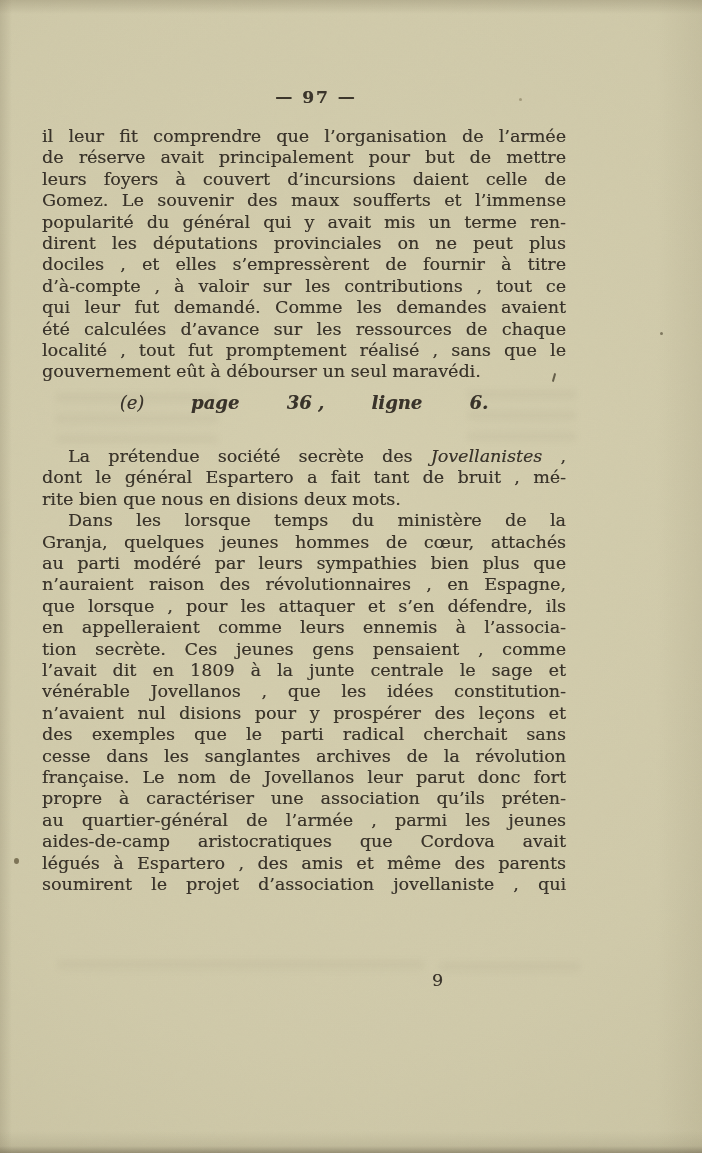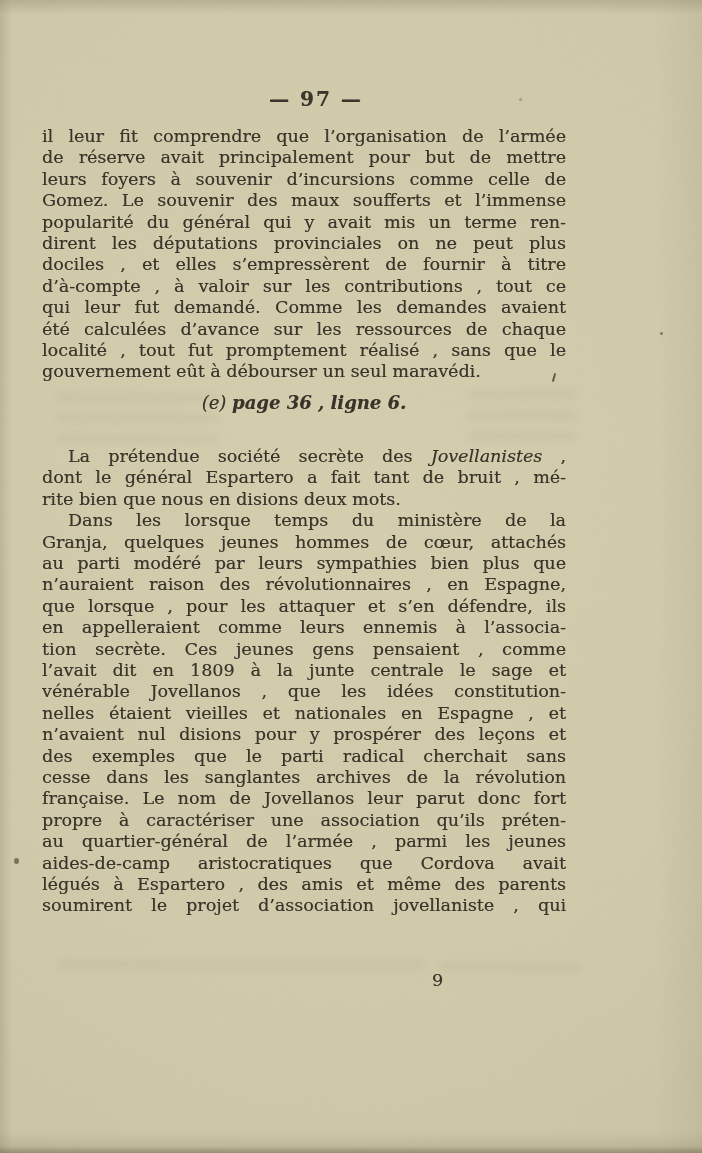--- a/index.html
+++ b/index.html
@@ -26,21 +26,21 @@
     inset: 0;
     pointer-events: none;
     opacity: 0.55;
   }
   .running-head {
     position: absolute;
     left: 54px;
     top: 87px;
     width: 524px;
     text-align: center;
-    font-size: 20px;
+    font-size: 17px;
     font-weight: bold;
     letter-spacing: 2px;
     color: #3b352b;
     text-shadow: 0.3px 0.3px 0.5px rgba(59,53,43,0.55);
   }
   .column {
     position: absolute;
     left: 42px;
     top: 126px;
     width: 524px;
@@ -63,21 +63,21 @@
   .block.heading {
     margin-top: 9px;
     margin-bottom: 33px;
   }
   .block.heading .line {
     text-align: center;
     text-align-last: center;
     font-size: 18px;
   }
   .i { font-style: italic; }
-  .b { font-weight: bold; }
+  .b { font-weight: bold; margin-left: 41px; }
   .signature-mark {
     position: absolute;
     left: 432px;
     top: 970px;
     font-size: 17.5px;
     text-shadow: 0.3px 0.3px 0.5px rgba(59,53,43,0.5);
   }
   .bleed {
     position: absolute;
     pointer-events: none;
@@ -151,21 +151,21 @@
 
   <div class="bleed" style="left:56px; top:393px; width:162px; height:50px;"></div>
   <div class="bleed" style="left:468px; top:390px; width:108px; height:56px;"></div>
   <div class="bleed" style="left:58px; top:960px; width:366px; height:20px;"></div>
   <div class="bleed" style="left:440px; top:962px; width:140px; height:18px;"></div>
 
   <div class="column" id="column">
       <div class="block paragraph">
         <div class="line"><span>il leur fit comprendre que l’organisation de l’armée</span></div>
         <div class="line"><span>de réserve avait principalement pour but de mettre</span></div>
-        <div class="line"><span>leurs foyers à souvenir d’incursions comme celle de</span></div>
+        <div class="line"><span>leurs foyers à couvert d’incursions daient celle de</span></div>
         <div class="line"><span>Gomez. Le souvenir des maux soufferts et l’immense</span></div>
         <div class="line"><span>popularité du général qui y avait mis un terme ren-</span></div>
         <div class="line"><span>dirent les députations provinciales on ne peut plus</span></div>
         <div class="line"><span>dociles , et elles s’empressèrent de fournir à titre</span></div>
         <div class="line"><span>d’à-compte , à valoir sur les contributions , tout ce</span></div>
         <div class="line"><span>qui leur fut demandé. Comme les demandes avaient</span></div>
         <div class="line"><span>été calculées d’avance sur les ressources de chaque</span></div>
         <div class="line"><span>localité , tout fut promptement réalisé , sans que le</span></div>
         <div class="line last"><span>gouvernement eût à débourser un seul maravédi.</span></div>
       </div>
@@ -180,21 +180,20 @@
       <div class="block paragraph">
         <div class="line indent"><span>Dans les lorsque temps du ministère de la</span></div>
         <div class="line"><span>Granja, quelques jeunes hommes de cœur, attachés</span></div>
         <div class="line"><span>au parti modéré par leurs sympathies bien plus que</span></div>
         <div class="line"><span>n’auraient raison des révolutionnaires , en Espagne,</span></div>
         <div class="line"><span>que lorsque , pour les attaquer et s’en défendre, ils</span></div>
         <div class="line"><span>en appelleraient comme leurs ennemis à l’associa-</span></div>
         <div class="line"><span>tion secrète. Ces jeunes gens pensaient , comme</span></div>
         <div class="line"><span>l’avait dit en 1809 à la junte centrale le sage et</span></div>
         <div class="line"><span>vénérable Jovellanos , que les idées constitution-</span></div>
-        <div class="line"><span>nelles étaient vieilles et nationales en Espagne , et</span></div>
         <div class="line"><span>n’avaient nul disions pour y prospérer des leçons et</span></div>
         <div class="line"><span>des exemples que le parti radical cherchait sans</span></div>
         <div class="line"><span>cesse dans les sanglantes archives de la révolution</span></div>
         <div class="line"><span>française. Le nom de Jovellanos leur parut donc fort</span></div>
         <div class="line"><span>propre à caractériser une association qu’ils préten-</span></div>
         <div class="line"><span>au quartier-général de l’armée , parmi les jeunes</span></div>
         <div class="line"><span>aides-de-camp aristocratiques que Cordova avait</span></div>
         <div class="line"><span>légués à Espartero , des amis et même des parents</span></div>
         <div class="line"><span>soumirent le projet d’association jovellaniste , qui</span></div>
       </div>

